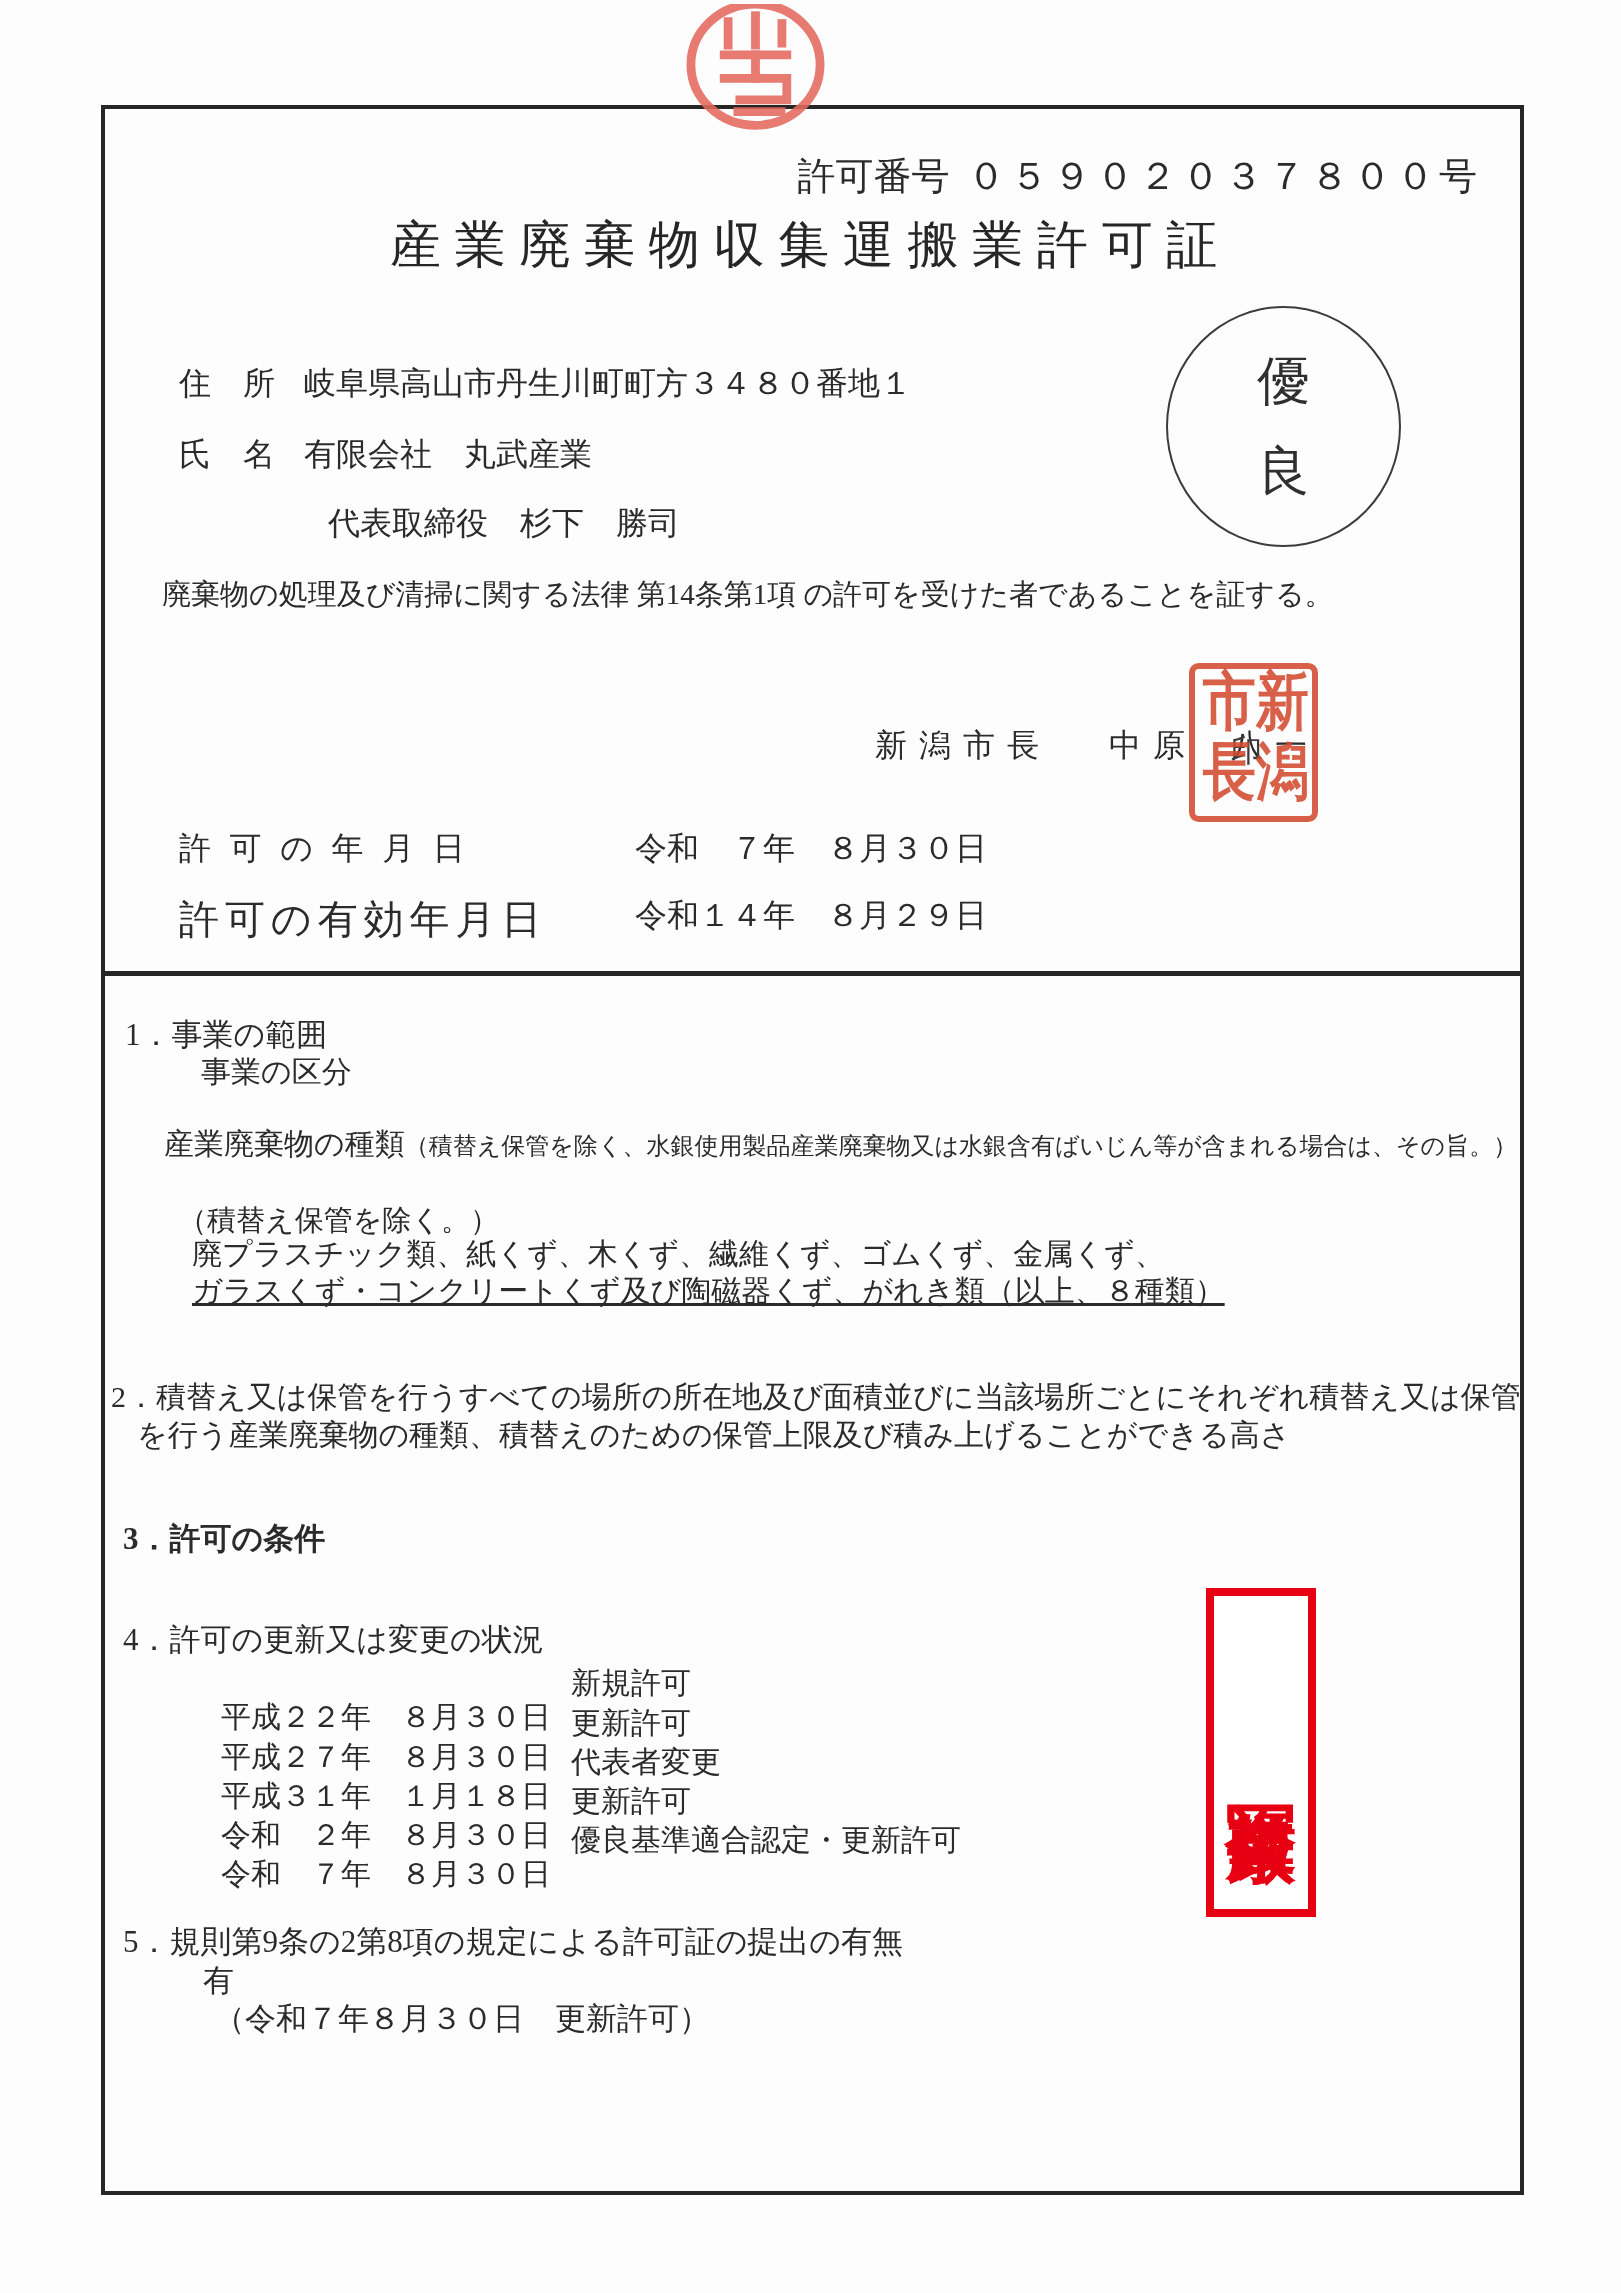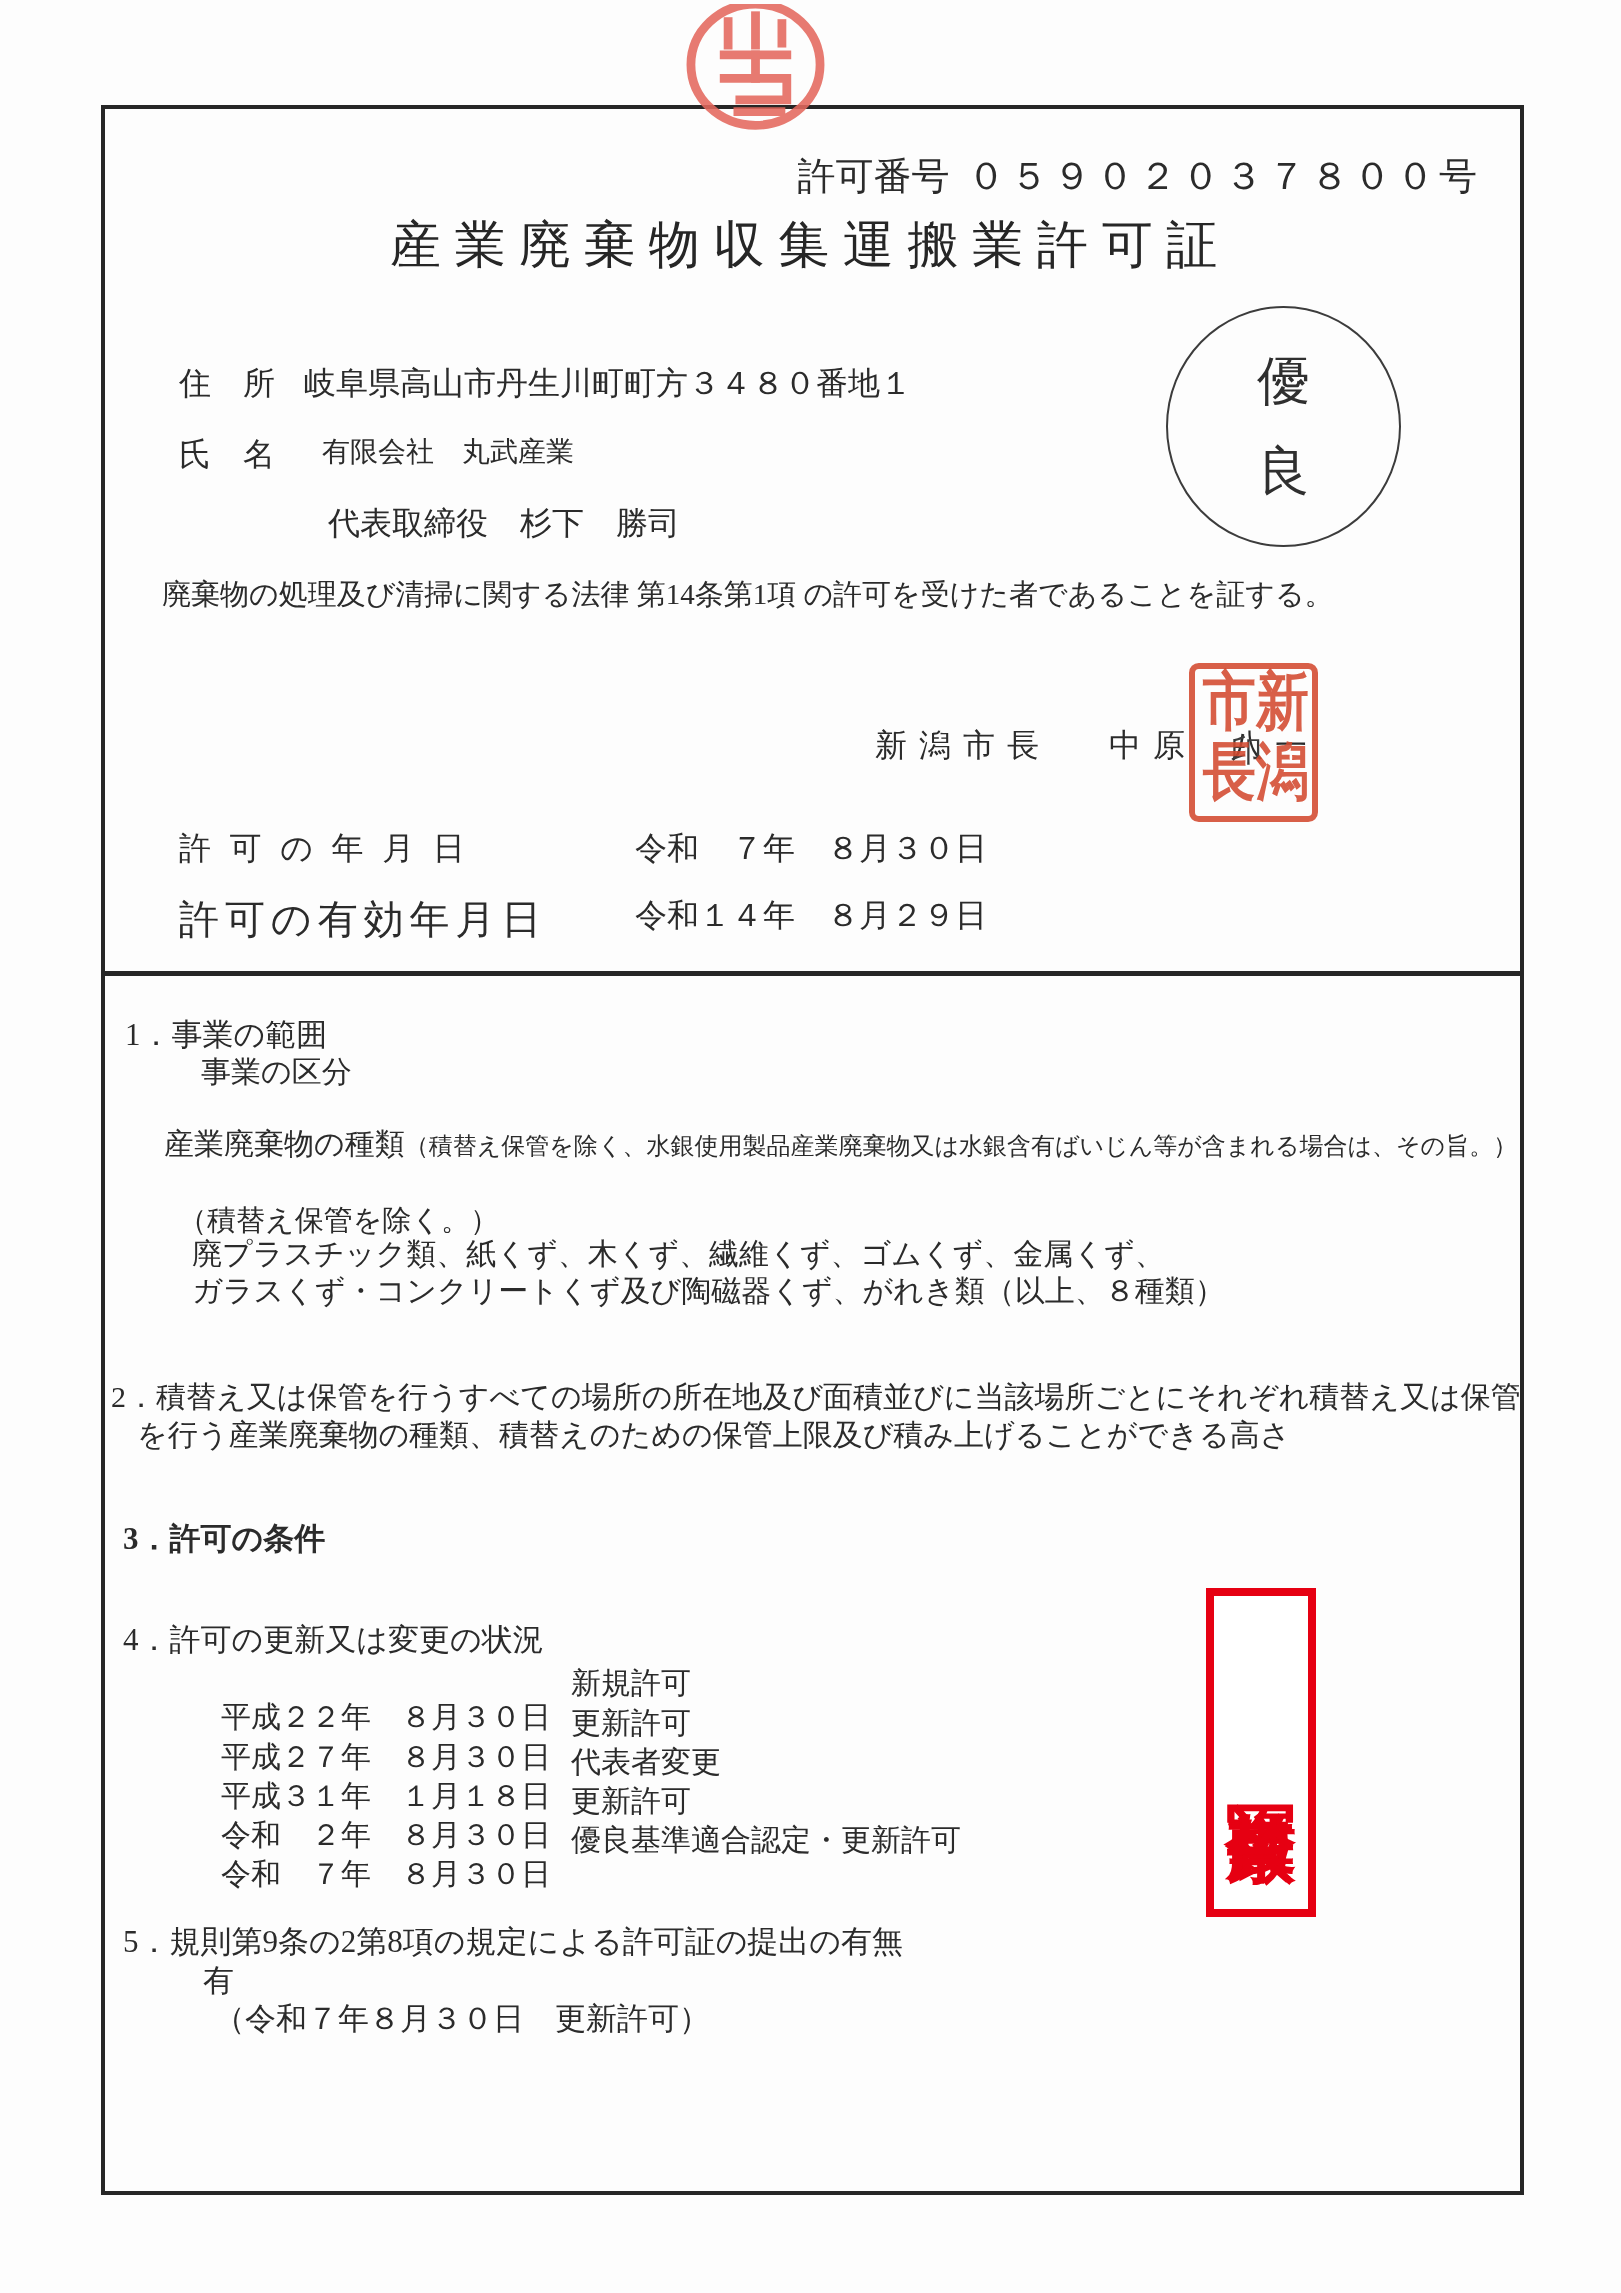--- a/index.html
+++ b/index.html
@@ -16,21 +16,21 @@
   .divider{position:absolute;left:101px;top:971px;width:1420px;height:4.9px;background:#262626;}
 
   .permit-no{top:155px;right:139px;font-size:38px;display:flex;gap:17.6px;}
   .permit-no .num{letter-spacing:4.9px;}
 
   .doc-title{top:216px;left:0;right:0;text-align:center;font-size:51px;letter-spacing:13.7px;color:#262626;}
 
   .addr-label{left:179px;top:365px;font-size:32px;}
   .addr-value{left:304px;top:365px;font-size:32px;}
   .name-label{left:179px;top:436px;font-size:32px;}
-  .name-value{left:304px;top:436px;font-size:28px;margin-left:18px;}
+  .name-value{left:304px;top:436px;font-size:32px;}
   .rep-line{left:328px;top:505px;font-size:32px;}
 
   .excellent-circle{
     position:absolute;left:1166px;top:306px;width:231px;height:237px;
     border:2.9px solid #3c3c3c;border-radius:50%;
     display:flex;flex-direction:column;align-items:center;justify-content:center;gap:37px;
   }
   .excellent-circle span{font-size:53px;color:#2f2f2f;line-height:1;}
 
   .law-line{left:162px;top:578px;font-size:29px;}
@@ -53,21 +53,21 @@
   .date-issue-value{left:635px;top:830px;font-size:32px;}
   .date-expiry-label{left:179px;top:897px;font-size:40px;letter-spacing:5.9px;}
   .date-expiry-value{left:635px;top:897px;font-size:32px;}
 
   .s1-heading{left:125px;top:1017px;font-size:31px;}
   .s1-division{left:201px;top:1055px;font-size:30px;display:flex;gap:59px;}
   .s1-waste{left:164px;top:1127px;font-size:30px;display:flex;align-items:baseline;}
   .s1-waste .note{font-size:24px;}
   .s1-exclusion{left:178px;top:1204px;font-size:29px;}
   .s1-list1{left:192px;top:1237px;font-size:30px;}
-  .s1-list2{left:192px;top:1274px;font-size:30px;}
+  .s1-list2{left:192px;top:1274px;font-size:30px;text-decoration:underline;}
 
   .s2-line1{left:111px;top:1380px;font-size:30px;}
   .s2-line2{left:137px;top:1418px;font-size:30px;}
 
   .s3-heading{left:123px;top:1521px;font-size:31px;font-weight:bold;}
 
   .s4-heading{left:123px;top:1622px;font-size:31px;}
   .history-row{position:absolute;left:206px;font-size:30px;white-space:pre;}
   .history-row .evt{position:absolute;left:365px;top:0;white-space:pre;}
   .hr0{top:1663px;} .hr1{top:1703px;} .hr2{top:1742px;} .hr3{top:1781px;} .hr4{top:1820px;}

